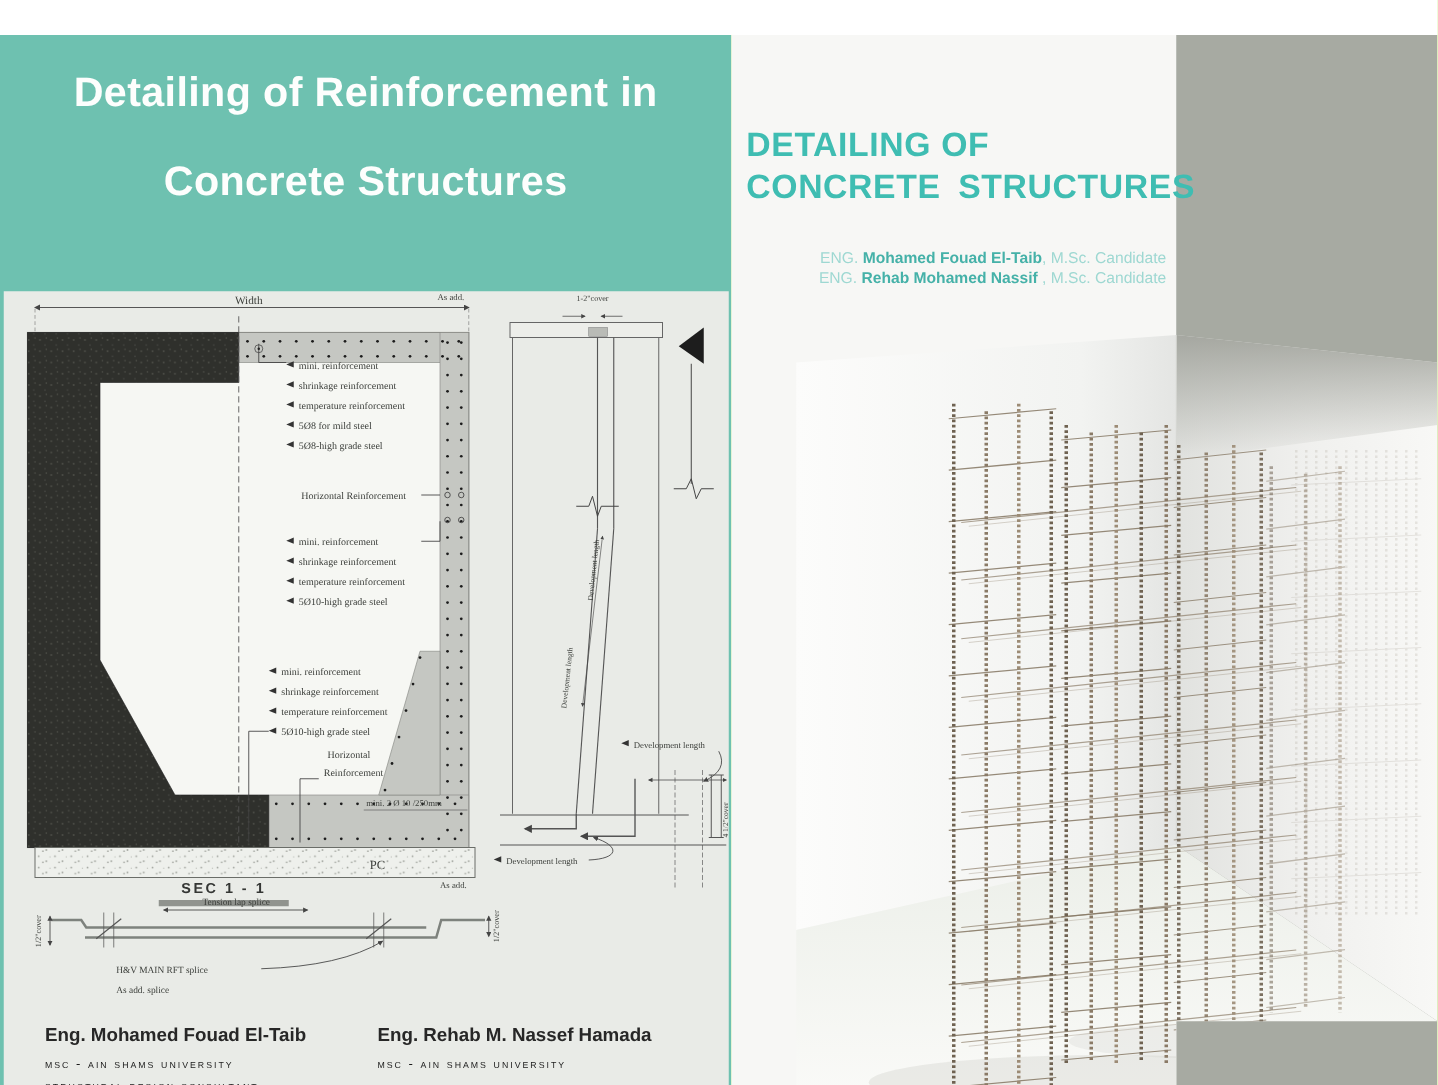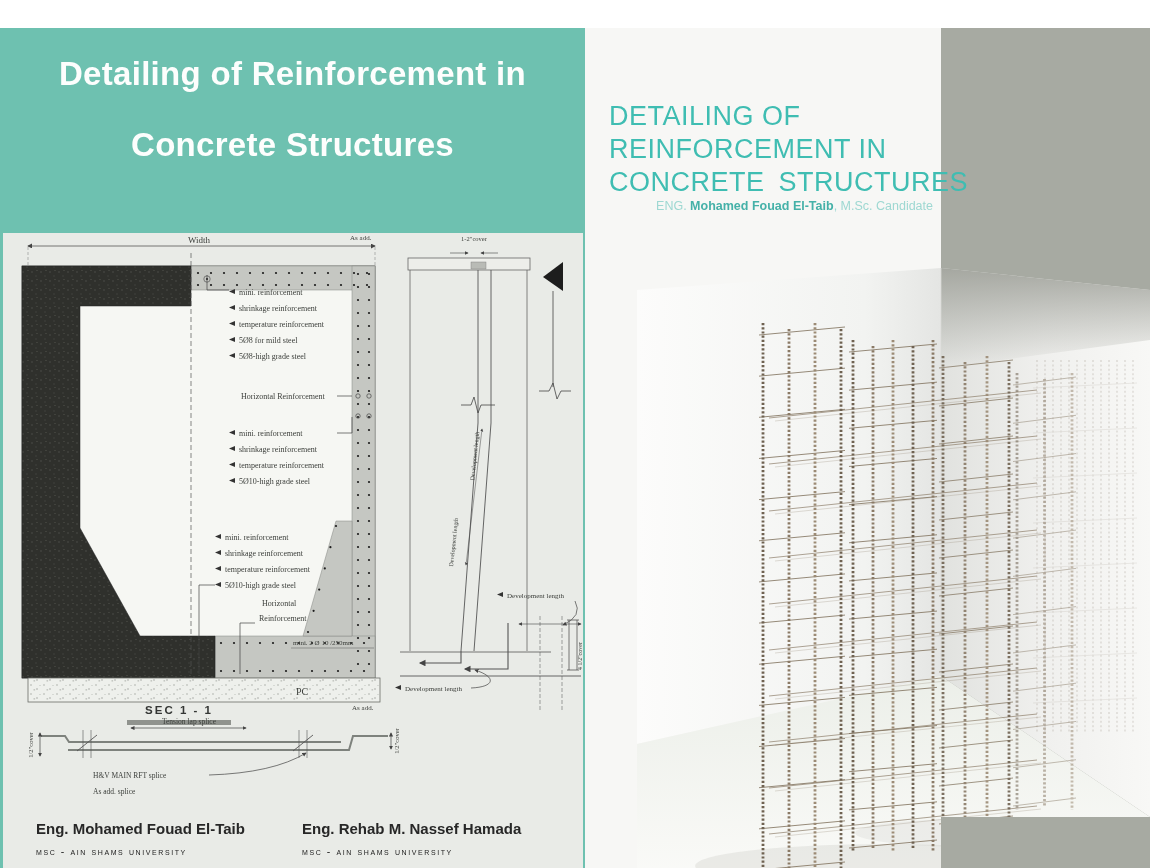--- a/index.html
+++ b/index.html
@@ -19,21 +19,21 @@
   .a-name{font-family:Liberation Sans, sans-serif;font-weight:bold;font-size:15px;color:#272727;margin-bottom:8px;}
   .a-sub{font-size:10.5px;font-weight:normal;letter-spacing:1.6px;font-variant:small-caps;
          text-transform:lowercase;color:#1b1b1b;margin-bottom:6px;}
   
   .dtxt{font-family:"Liberation Serif",serif;fill:#3b3e3a;}
   .dsans{font-family:"Liberation Sans",sans-serif;fill:#343634;}
   
   .cover-right{position:absolute;left:585px;top:0;width:565px;height:868px;background:#f7f7f5;}
   .gray-band{position:absolute;left:356px;top:0;width:209px;height:868px;background:#a7aaa2;}
   .scene-svg{position:absolute;left:0;top:0;width:565px;height:868px;}
-  .rc-title{position:absolute;left:24px;top:72px;z-index:3;color:#3fbdb2;font-weight:normal;
+  .rc-title{position:absolute;left:12px;top:72px;z-index:3;color:#3fbdb2;font-weight:bold;
             font-size:27px;line-height:33px;letter-spacing:.5px;}
   .rc-line3{word-spacing:6px;}
   .rc-authors{position:absolute;left:0;right:217px;top:171px;z-index:3;text-align:right;
               font-size:12.5px;line-height:15.5px;}
   .rc-prefix,.rc-suffix{color:#9ed8d2;}
   .rc-name{color:#45b1a8;font-weight:bold;}
   .rc-footer{position:absolute;left:356px;width:209px;top:795px;z-index:3;text-align:center;
              color:#ced1ca;font-size:11px;line-height:14px;letter-spacing:.6px;}
 </style>
 </head>
@@ -488,24 +488,26 @@
               <line x1="432" y1="345" x2="432" y2="782" stroke="#6f6251" stroke-width="2.8" stroke-dasharray="2.2 2"></line>
               <line x1="459.5" y1="351" x2="459.5" y2="778" stroke="#8a7a66" stroke-width="2.8" stroke-dasharray="2.2 2"></line>
               <line x1="487" y1="345" x2="487" y2="782" stroke="#9c8b75" stroke-width="2.8" stroke-dasharray="2.2 2"></line>
             </g>
           </g>
       </g>
     </svg>
 
     <div class="rc-title">
       <div>DETAILING OF</div>
-      <div>REINFORCEMENT IN</div>
       <div class="rc-line3">CONCRETE STRUCTURES</div>
     </div>
 
     <div class="rc-authors">
       <div>
         <span class="rc-prefix">ENG. </span><span class="rc-name">Mohamed Fouad El-Taib</span><span class="rc-suffix">, M.Sc. Candidate</span>
       </div>
+      <div>
+        <span class="rc-prefix">ENG. </span><span class="rc-name">Rehab Mohamed Nassif</span><span class="rc-suffix"> , M.Sc. Candidate</span>
+      </div>
     </div>
 
   </div>
 </div>
 
 </body></html>

